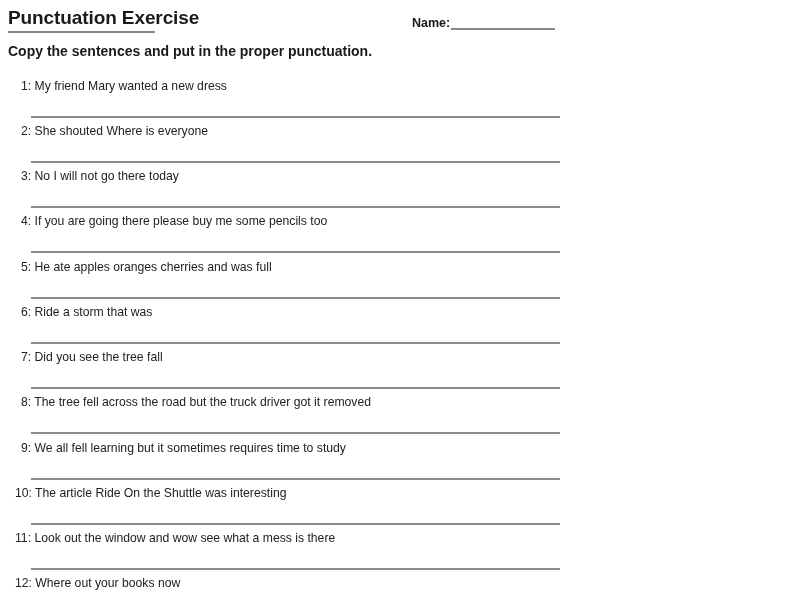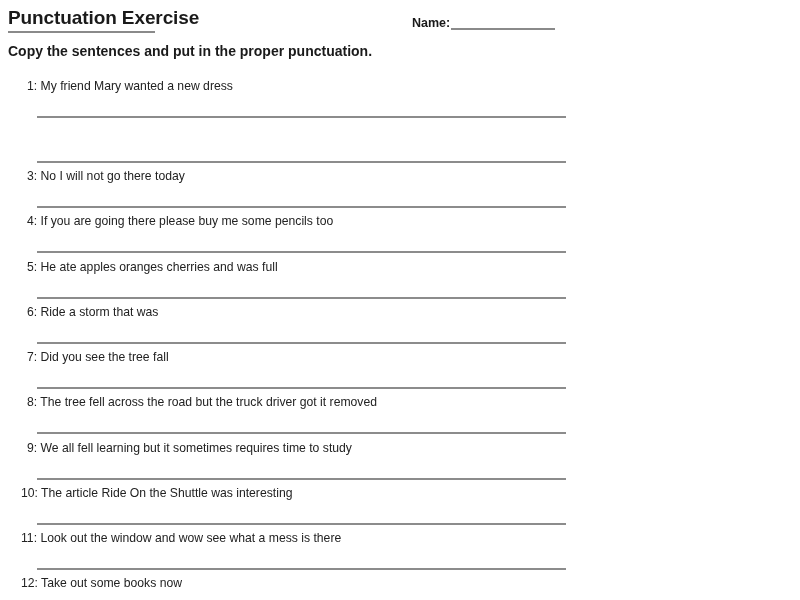--- a/index.html
+++ b/index.html
@@ -59,21 +59,21 @@
     .instruction {
       position: absolute;
       left: 8px;
       top: 43px;
       font-size: 14px;
       font-weight: bold;
       color: #1a1a1a;
     }
     .item {
       position: absolute;
-      left: 12px;
+      left: 6px;
       width: 560px;
       height: 45px;
     }
     .item-text {
       position: absolute;
       top: 0;
       font-size: 12.2px;
       color: #222222;
       white-space: nowrap;
     }
@@ -103,20 +103,21 @@
 </div>
 
 <div class="instruction">Copy the sentences and put in the proper punctuation.</div>
 
 <div>
   <div class="item" style="top:79px">
     <span class="item-text one-digit">1: My friend Mary wanted a new dress</span>
     <div class="answer-line"></div>
   </div>
   <div class="item" style="top:124px">
+    <span class="item-text one-digit">2: She shouted Where is everyone</span>
     <div class="answer-line"></div>
   </div>
   <div class="item" style="top:169px">
     <span class="item-text one-digit">3: No I will not go there today</span>
     <div class="answer-line"></div>
   </div>
   <div class="item" style="top:214px">
     <span class="item-text one-digit">4: If you are going there please buy me some pencils too</span>
     <div class="answer-line"></div>
   </div>
@@ -142,16 +143,16 @@
   </div>
   <div class="item" style="top:486px">
     <span class="item-text two-digit">10: The article Ride On the Shuttle was interesting</span>
     <div class="answer-line"></div>
   </div>
   <div class="item" style="top:531px">
     <span class="item-text two-digit">11: Look out the window and wow see what a mess is there</span>
     <div class="answer-line"></div>
   </div>
   <div class="item" style="top:576px">
-    <span class="item-text two-digit">12: Take out some books now</span>
+    <span class="item-text two-digit">12: Where out your books now</span>
 
   </div>
 </div>
 
 </body></html>

